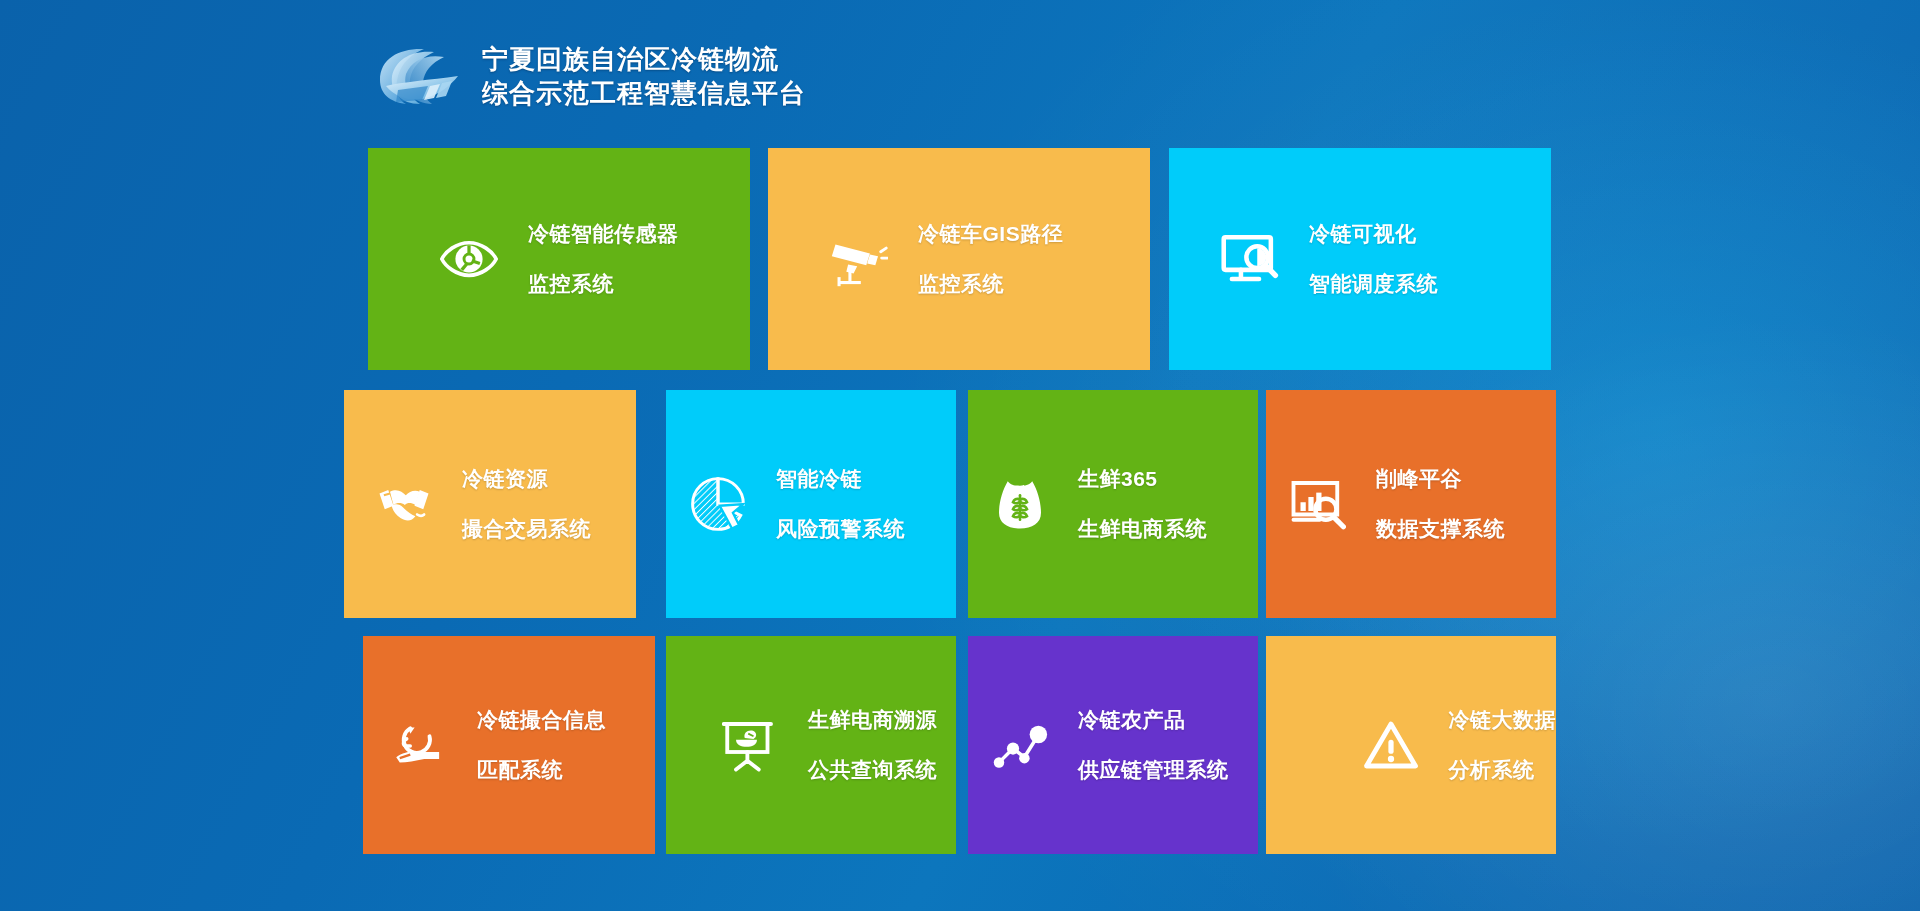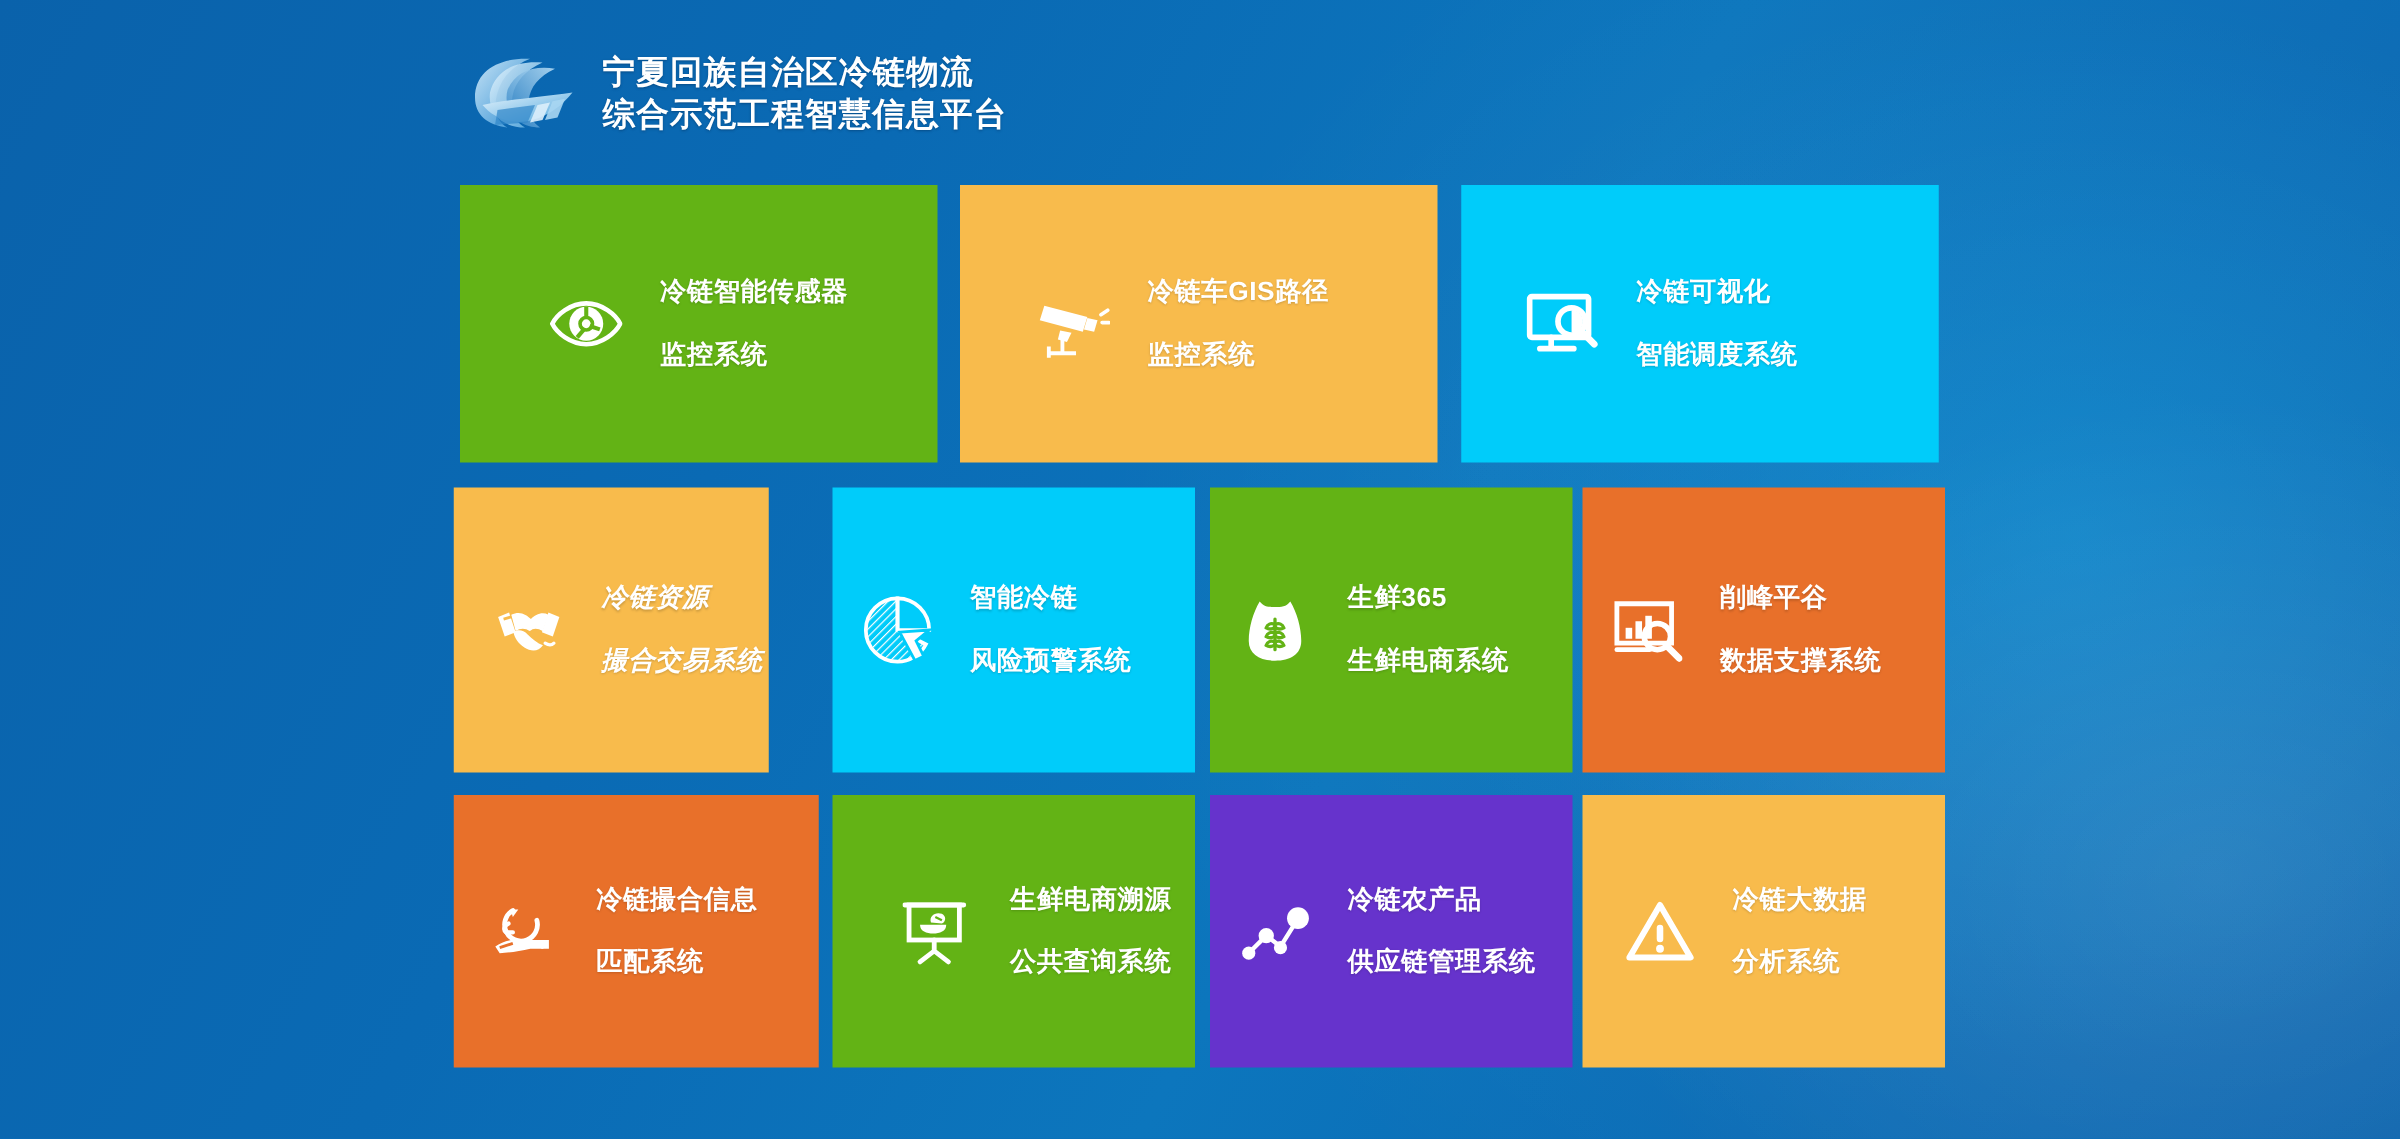--- a/index.html
+++ b/index.html
@@ -24,23 +24,22 @@
       radial-gradient(ellipse 1100px 900px at 1640px 470px, rgba(255,255,255,0.07) 0%, rgba(255,255,255,0) 70%),
       linear-gradient(118deg, #0a62ab 0%, #0a6ab4 32%, #0c76bd 58%, #0a6cb6 78%, #0a63ad 100%);
   }
 
   
   #header {
     position: absolute;
     left: 368px;
     top: 44px;
     display: flex;
-    align-items: flex-start;
+    align-items: center;
     gap: 18px;
-    font-family: Liberation Mono, monospace;
   }
   #logo { width: 96px; height: 62px; flex: 0 0 auto; display:block; }
   #title-block {
     display: flex;
     flex-direction: column;
     gap: 2px;
   }
   .title-line {
     font-size: 26px;
     font-weight: bold;
@@ -87,21 +86,21 @@
   .tile-line.l1 { margin-bottom: 26px; }
 
   
   .r1 { top: 148px; height: 222px; }
   #tile-0 { left: 368px;  width: 382px; }
   #tile-1 { left: 768px;  width: 382px; }
   #tile-2 { left: 1169px; width: 382px; }
 
   
   .r2 { top: 390px; height: 228px; }
-  #tile-3 { left: 363px;  width: 252px; font-style: italic; }
+  #tile-3 { left: 344px;  width: 292px; }
   #tile-4 { left: 666px;  width: 290px; }
   #tile-5 { left: 968px;  width: 290px; }
   #tile-6 { left: 1266px; width: 290px; }
 
   
   .r3 { top: 636px; height: 218px; }
   #tile-7  { left: 363px;  width: 292px; }
   #tile-8  { left: 666px;  width: 290px; padding-left: 32px; }
   #tile-9  { left: 968px;  width: 290px; }
   #tile-10 { left: 1266px; width: 290px; }
@@ -333,21 +332,21 @@
         <circle cx="37" cy="47" r="6" fill="#fff"></circle>
         <circle cx="53" cy="20" r="10" fill="#fff"></circle>
       </svg>
       <div class="tile-labels">
         <div class="tile-line l1">冷链农产品</div>
         <div class="tile-line l2">供应链管理系统</div>
       </div>
     </div>
   </div>
 
-  <div class="tile r3" id="tile-10" style="background: rgb(248, 187, 76);">
+  <div class="tile r3" id="tile-10" style="background: rgb(248, 187, 76); justify-content: flex-end;">
     <div class="tile-inner">
       <svg class="tile-icon" width="56" height="56" viewBox="0 0 64 64">
         <path d="M32 8 L60 56 L4 56 Z" fill="none" stroke="#fff" stroke-width="5.5" stroke-linejoin="round"></path>
         <rect x="29" y="26" width="6" height="16" rx="3" fill="#fff"></rect>
         <circle cx="32" cy="48" r="3.6" fill="#fff"></circle>
       </svg>
       <div class="tile-labels">
         <div class="tile-line l1">冷链大数据</div>
         <div class="tile-line l2">分析系统</div>
       </div>

